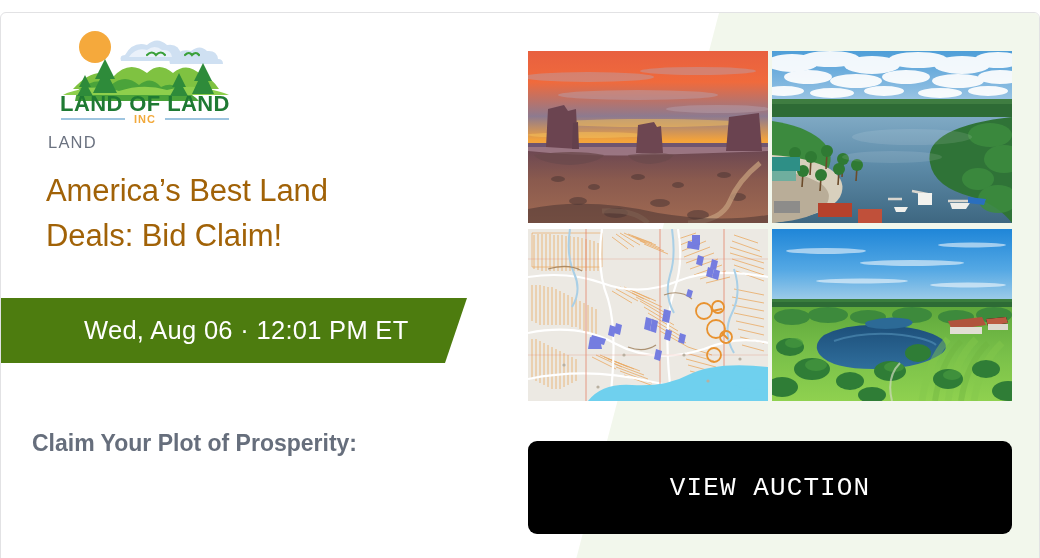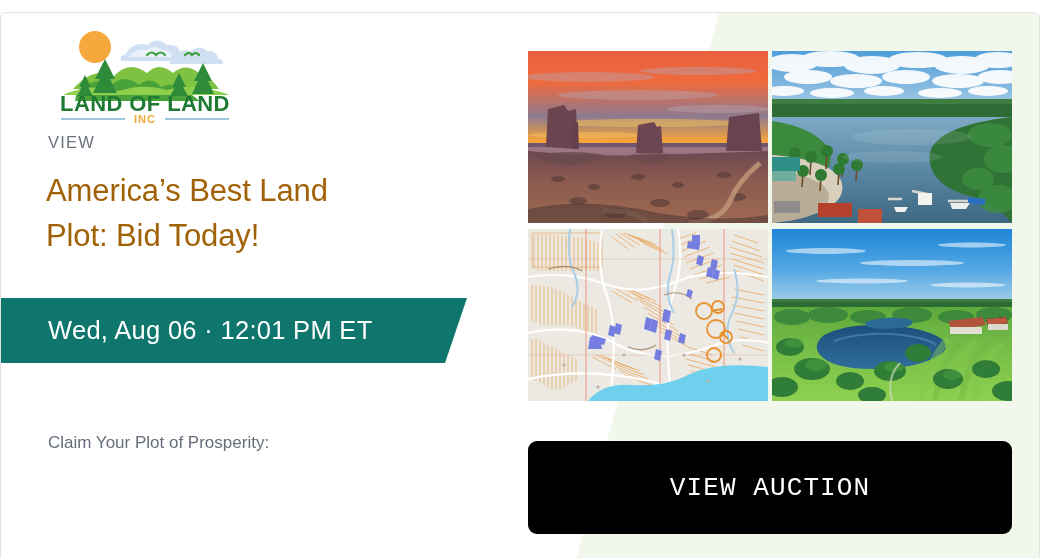--- a/index.html
+++ b/index.html
@@ -68,44 +68,45 @@
     font-weight: 400;
     color: #a16207;
     letter-spacing: -0.1px;
   }
 
   
   #date-banner {
     position: absolute;
     left: 0; top: 285px;
     width: 470px; height: 65px;
-    background: #0f766e;
+    background: #4d7c0f;
     clip-path: polygon(0 0, 466px 0, 444px 65px, 0 65px);
     display: flex;
     align-items: center;
     z-index: 4;
+    padding-left: 36px;
   }
   #date-text {
     margin-left: 47px;
     color: #ffffff;
     font-size: 25.5px;
     font-weight: 400;
     letter-spacing: 0.3px;
     white-space: nowrap;
   }
 
   
   #subtitle {
     position: absolute;
-    left: 47px; top: 412px;
+    left: 31px; top: 412px;
     width: 430px;
-    font-size: 17px;
+    font-size: 23px;
     line-height: 36px;
     color: #666e7c;
-    font-weight: 400;
+    font-weight: 700;
   }
 
   
   #photo-grid {
     position: absolute;
     left: 527px; top: 38px;
     width: 484px; height: 350px;
     display: grid;
     grid-template-columns: 240px 240px;
     grid-template-rows: 172px 172px;
@@ -172,23 +173,23 @@
         </g>
 
         <text x="98" y="86" text-anchor="middle" font-family="Liberation Sans, sans-serif" font-size="22" font-weight="bold" fill="#1f7a33" letter-spacing="0.4">LAND OF LAND</text>
 
         <line x1="14" y1="94" x2="78" y2="94" stroke="#9ec5e0" stroke-width="2"></line>
         <line x1="118" y1="94" x2="182" y2="94" stroke="#9ec5e0" stroke-width="2"></line>
         <text x="98" y="98" text-anchor="middle" font-family="Liberation Sans, sans-serif" font-size="11" font-weight="bold" fill="#f2a93b" letter-spacing="1">INC</text>
       </svg>
     </div>
 
-    <div id="timed">VIEW</div>
-
-    <h1 id="headline"><span>America’s Best Land</span><br><span>Plot: Bid Today!</span></h1>
+    <div id="timed">LAND</div>
+
+    <h1 id="headline"><span>America’s Best Land</span><br><span>Deals: Bid Claim!</span></h1>
 
     <div id="date-banner">
       <span id="date-text">Wed, Aug 06 · 12:01 PM ET</span>
     </div>
 
     <div id="subtitle"><span>Claim Your Plot of Prosperity:</span><br></div>
   </div>
 
   <div id="photo-grid">
 

